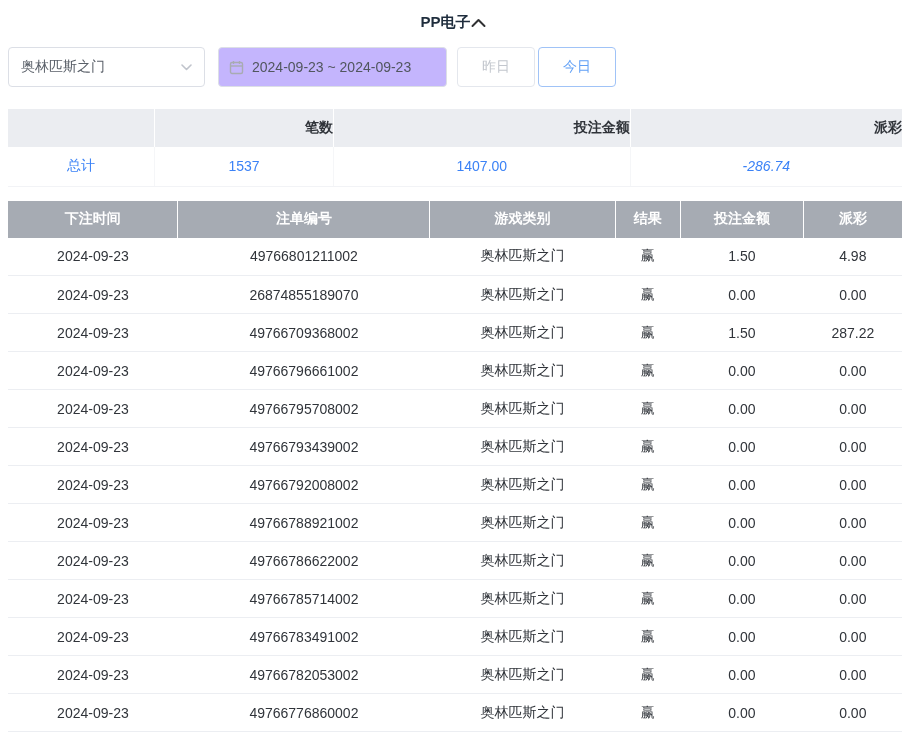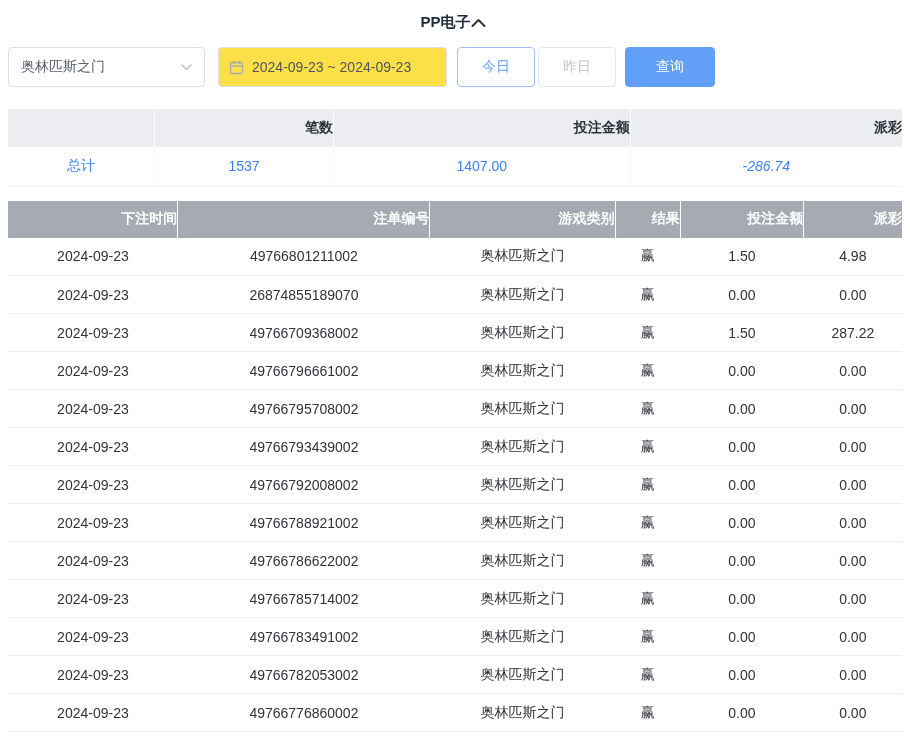--- a/index.html
+++ b/index.html
@@ -27,21 +27,21 @@
     display: flex; align-items: center; justify-content: space-between;
     padding: 0 12px; margin-right: 13px;
     color: #5a6069; font-size: 14px; background: #fff; cursor: pointer;
   }
   .caret { display: flex; align-items: center; }
   .date-input {
     width: 229px; height: 40px;
     border: 1px solid #dcdfe6; border-radius: 4px;
     display: flex; align-items: center;
     padding: 0 10px; margin-right: 10px;
-    color: #51565e; font-size: 14px; cursor: pointer; background: #fde047;
+    color: #51565e; font-size: 14px; cursor: pointer; background: #c4b5fd;
   }
   .date-input .cal { margin-right: 8px; display: flex; }
   .btn {
     height: 40px; border-radius: 4px; font-size: 14px;
     background: #fff; border: 1px solid #e4e7ed; color: #c3c7ce;
     cursor: pointer; font-family: inherit;
   }
   .btn.quick { padding: 0 24px; margin-right: 3px; }
   .btn.active { border-color: #a0c3f7; color: var(--accent, #6da5f2); }
   .btn.search {
@@ -59,21 +59,21 @@
   .summary th:last-child { border-right: none; }
   .summary td {
     height: 39px; text-align: center; color: #3b82f6;
     border-bottom: 1px solid #f2f3f6; border-right: 1px solid #f5f6f8;
   }
   .summary td:last-child { border-right: none; font-style: italic; }
   .negative { color: var(--negative, #f04e52); }
 
   .bets th {
     background: #a6abb3; color: #fff; height: 37px; font-weight: bold;
-    border-right: 1px solid #fff; text-align: right;
+    border-right: 1px solid #fff; text-align: center;
   }
   .bets th:last-child { border-right: none; }
   .bets td {
     height: 38px; text-align: center; color: #30343a;
     border-bottom: 1px solid #eceef2; background: #fff;
     overflow: hidden; white-space: nowrap;
   }
 </style>
 </head>
 <body>
@@ -105,23 +105,22 @@
         <svg width="15" height="15" viewBox="0 0 15 15" fill="none" stroke="#a8abb2" stroke-width="1.4">
           <rect x="1.5" y="2.5" width="12" height="11" rx="1.5"></rect>
           <line x1="1.5" y1="6" x2="13.5" y2="6"></line>
           <line x1="4.5" y1="1" x2="4.5" y2="4"></line>
           <line x1="10.5" y1="1" x2="10.5" y2="4"></line>
         </svg>
       </span>
       <span>2024-09-23 ~ 2024-09-23</span>
     </div>
 
+    <button class="btn quick">昨日</button>
     <button class="btn quick active">今日</button>
-    <button class="btn quick">昨日</button>
-    <button class="btn search">查询</button>
   </div>
 
   <table class="summary">
     <colgroup>
       <col style="width:16.4%">
         <col style="width:20%">
         <col style="width:33.2%">
         <col style="width:30.4%">
     </colgroup>
     <thead>

